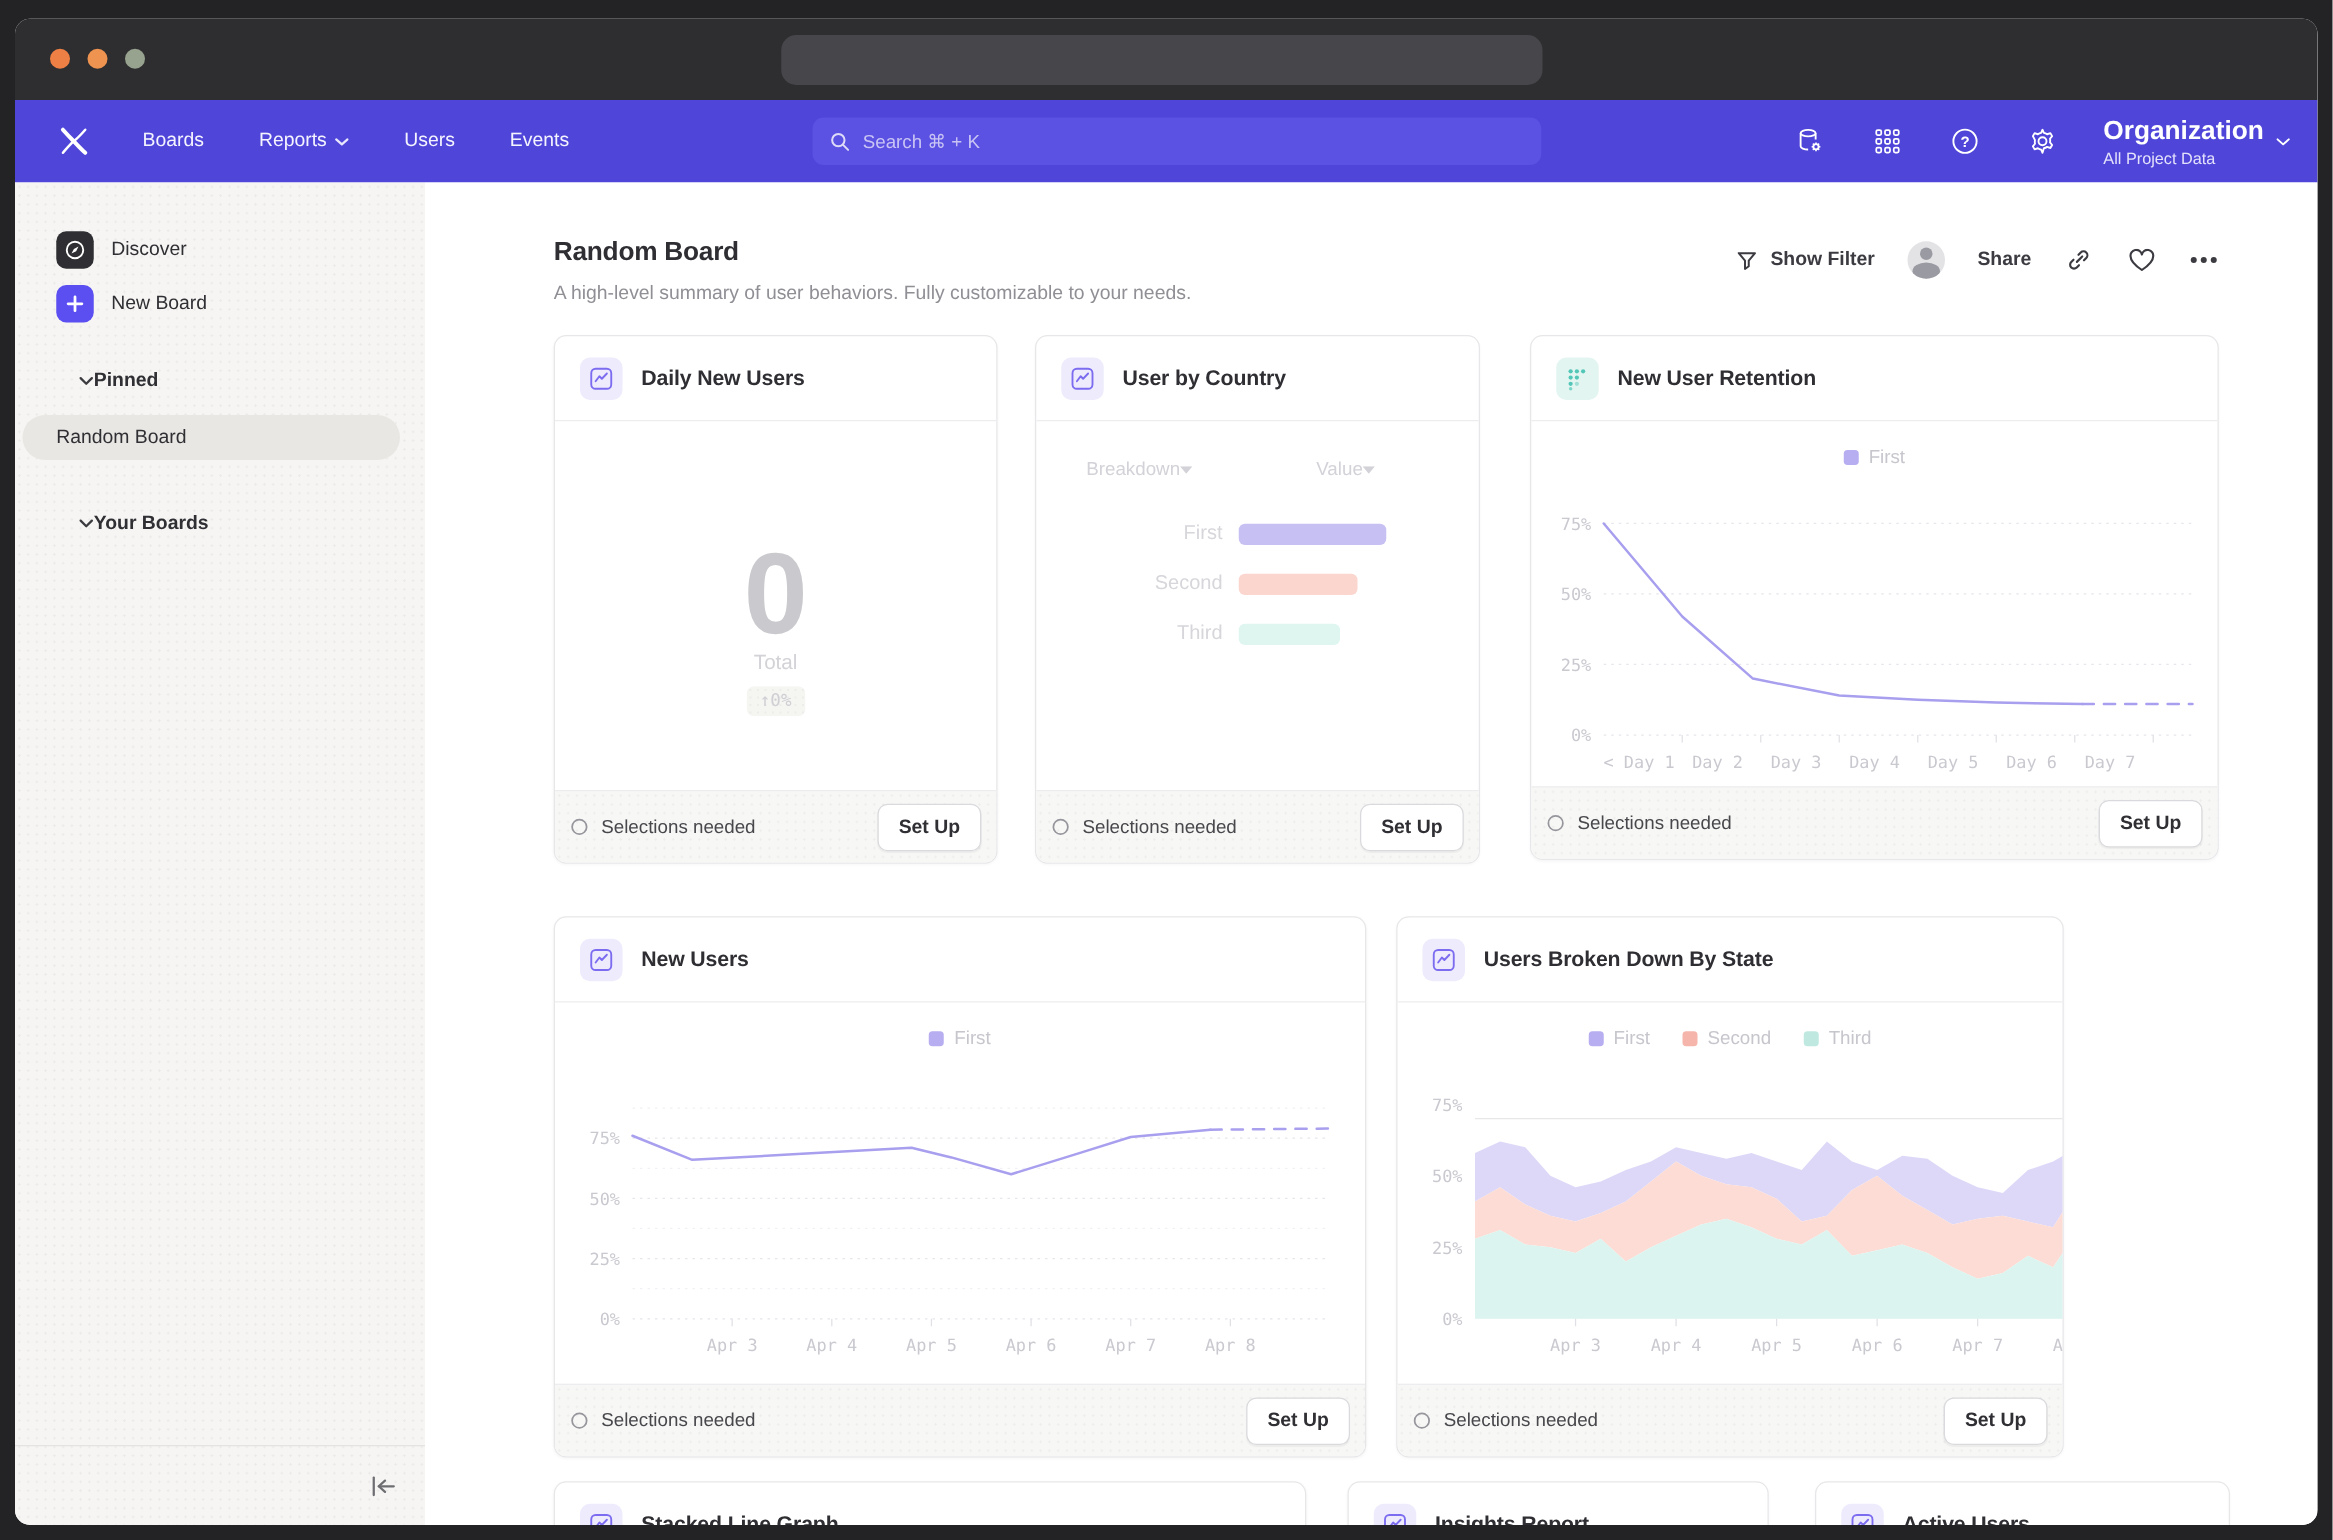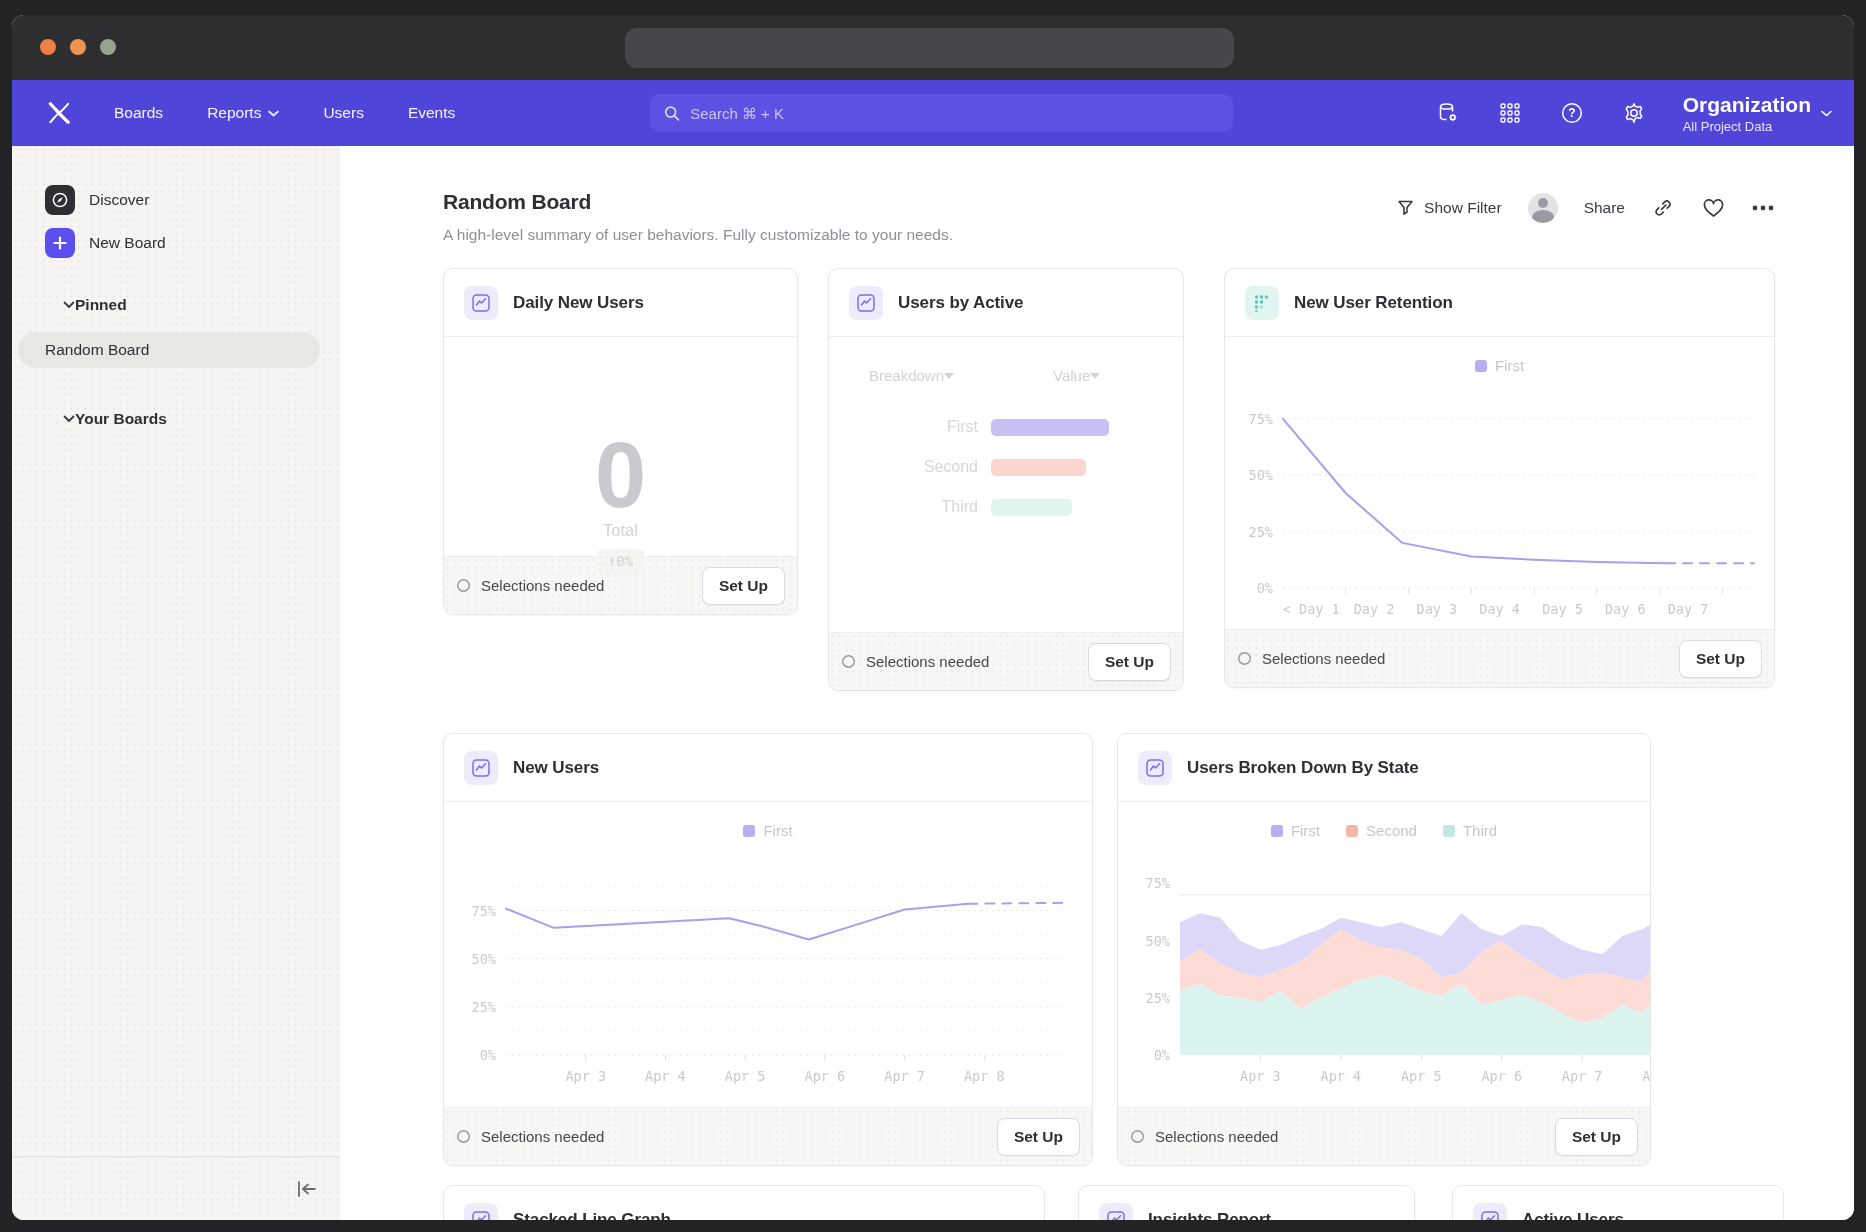--- a/index.html
+++ b/index.html
@@ -50,21 +50,21 @@
   .sb-pill span { font-size:15.5px; color:#2f2f34; }
   .sb-footer { position:absolute; left:0; bottom:0; width:100%; height:64px; border-top:1px solid #e4e3e0;
                display:flex; align-items:center; justify-content:flex-end; padding-right:22px; }
 
   
   .main { position:relative; flex:1; background:#ffffff; overflow:hidden; }
   .content { position:absolute; left:103px; top:0; width:1332px; height:1074px; }
   .board-title { position:absolute; left:0; top:44px; font-size:21px; font-weight:700; color:#2e2e33; letter-spacing:-0.2px; }
   .board-desc { position:absolute; left:0; top:80px; font-size:15.5px; color:#8f8f95; }
   .actions { position:absolute; right:0; top:46px; height:32px; display:flex; align-items:center; gap:26px; }
-  .action-txt { display:flex; align-items:flex-start; gap:10px; font-size:15.5px; font-weight:400; color:#3b3b41; cursor:pointer; }
+  .action-txt { display:flex; align-items:flex-end; gap:10px; font-size:15.5px; font-weight:700; color:#3b3b41; cursor:pointer; }
   .avatar { width:30px; height:30px; border-radius:50%; background:#e3e3e6; position:relative; overflow:hidden; cursor:pointer; }
   .avatar:before { content:""; position:absolute; left:10px; top:5px; width:10px; height:10px; border-radius:50%; background:#9a9aa2; }
   .avatar:after  { content:""; position:absolute; left:4px; top:17px; width:22px; height:14px; border-radius:50%; background:#9a9aa2; }
   .icon-btn { width:24px; height:24px; display:flex; align-items:center; justify-content:center; cursor:pointer; }
 
   
   .card { position:absolute; background:#fff; border:1px solid #e7e7ea; border-radius:10px;
           box-shadow:0 1px 2px rgba(40,40,60,0.04); display:flex; flex-direction:column; overflow:hidden; }
   .card-head { height:68px; flex:none; display:flex; align-items:center; gap:15px; padding:0 20px; border-bottom:1px solid #ededf0; }
   .chart-ico { width:34px; height:34px; border-radius:8px; background:#edebfc; display:flex; align-items:center; justify-content:center; flex:none; }
@@ -282,21 +282,21 @@
             </span>
             <span class="icon-btn">
               <svg width="22" height="6" viewBox="0 0 22 6">
                   <circle cx="3" cy="3" r="2.4" fill="#3b3b41"></circle>
                   <circle cx="11" cy="3" r="2.4" fill="#3b3b41"></circle>
                   <circle cx="19" cy="3" r="2.4" fill="#3b3b41"></circle>
                 </svg>
             </span>
           </div>
 
-          <div class="card" style="left:0; top:122px; width:355px; height:347px">
+          <div class="card" style="left:0; top:122px; width:355px; height:423px">
             <div class="card-head">
               <span class="chart-ico">
                 <svg width="20" height="20" viewBox="0 0 20 20" fill="none" stroke="#7c6cf0" stroke-width="1.5">
                     <rect x="2" y="2" width="16" height="16" rx="3.5"></rect>
                     <polyline points="5.5,12 8.5,8 10.5,10 14.5,5.8" stroke-linecap="round" stroke-linejoin="round"></polyline>
                     <g stroke-width="1.8">
                       <line x1="6" y1="15" x2="6.01" y2="15"></line>
                       <line x1="9.5" y1="15" x2="9.51" y2="15"></line>
                       <line x1="13" y1="15" x2="13.01" y2="15"></line>
                     </g>
@@ -324,21 +324,21 @@
                 <svg width="20" height="20" viewBox="0 0 20 20" fill="none" stroke="#7c6cf0" stroke-width="1.5">
                     <rect x="2" y="2" width="16" height="16" rx="3.5"></rect>
                     <polyline points="5.5,12 8.5,8 10.5,10 14.5,5.8" stroke-linecap="round" stroke-linejoin="round"></polyline>
                     <g stroke-width="1.8">
                       <line x1="6" y1="15" x2="6.01" y2="15"></line>
                       <line x1="9.5" y1="15" x2="9.51" y2="15"></line>
                       <line x1="13" y1="15" x2="13.01" y2="15"></line>
                     </g>
                   </svg>
               </span>
-              <span class="card-title">Users by Active</span>
+              <span class="card-title">User by Country</span>
             </div>
             <div class="card-body">
               <div class="cb-headers">
                 <span class="cb-h" style="left:40px">
                   <span>Breakdown</span>
                   <svg width="10" height="6" viewBox="0 0 10 6">
                       <polygon points="0,0 10,0 5,6" fill="#d2d2d8"></polygon>
                     </svg>
                 </span>
                 <span class="cb-h" style="left:224px">

